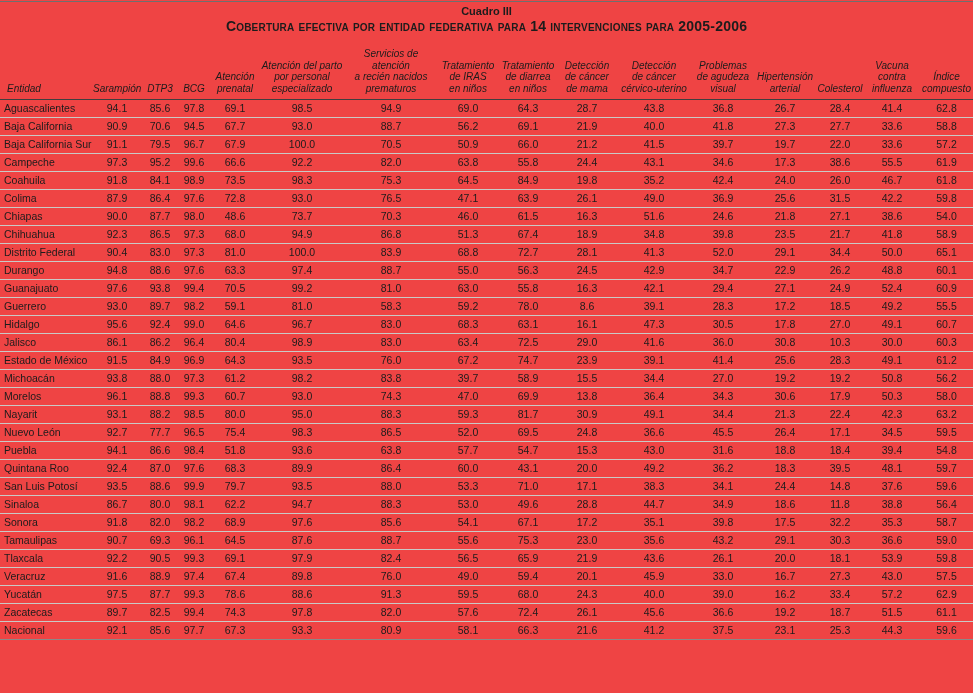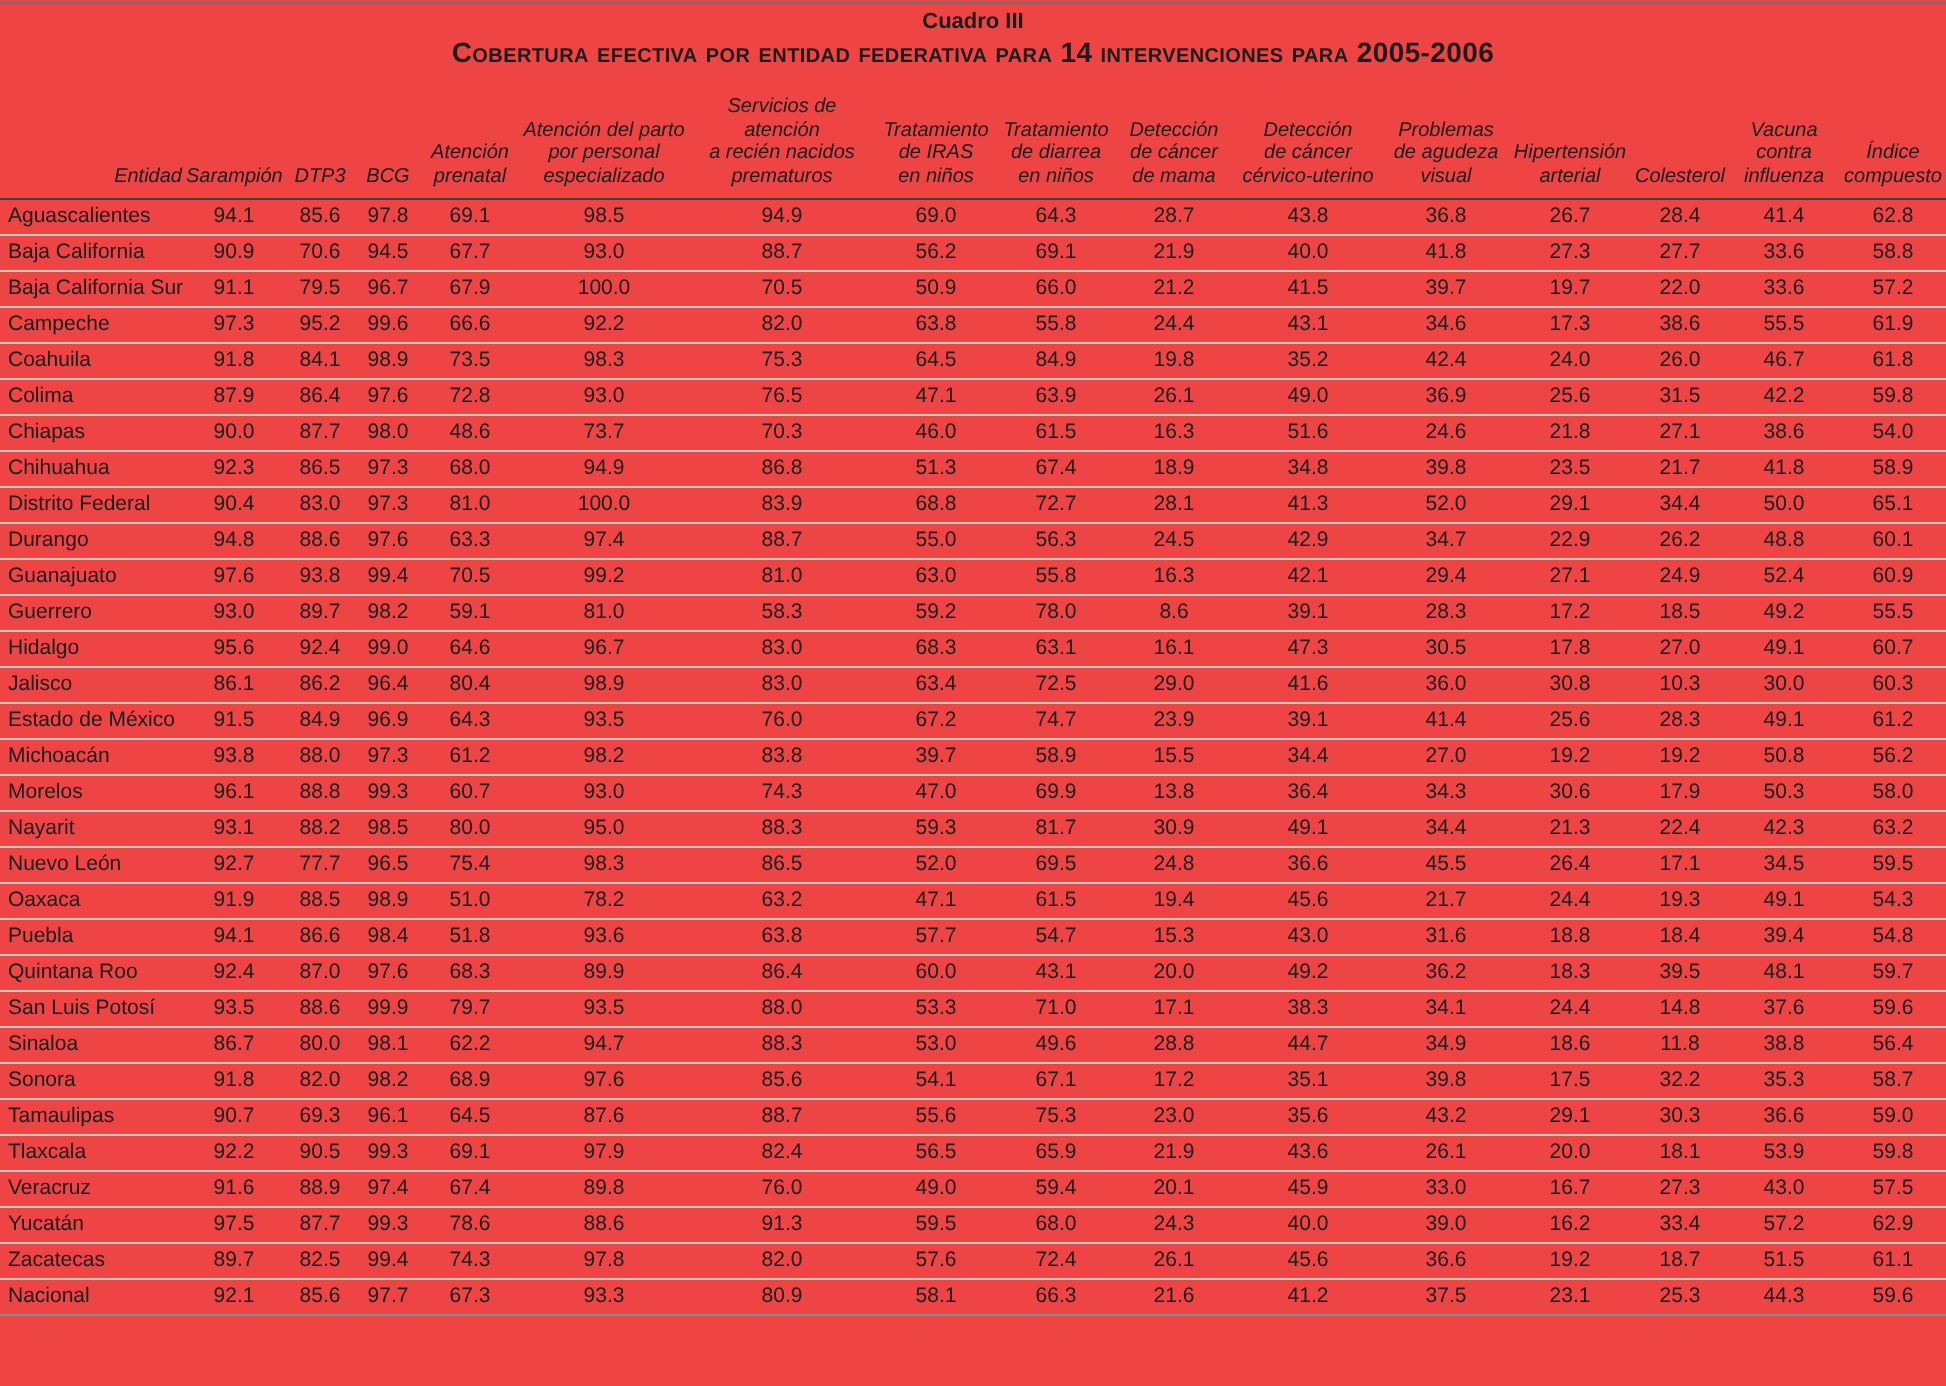--- a/index.html
+++ b/index.html
@@ -49,21 +49,21 @@
     font-weight: 400;
     font-size: 10px;
     line-height: 11.5px;
     vertical-align: bottom;
     text-align: center;
     white-space: pre-line;
     padding: 12px 1px 5px 1px;
     border-bottom: 1px solid #3f3f3f;
   }
   table.coverage thead th:first-child {
-    text-align: right;
+    text-align: left;
     padding-left: 7px;
   }
   table.coverage tbody td {
     font-size: 10.5px;
     line-height: 13px;
     padding: 2px 1px;
     text-align: center;
     white-space: nowrap;
     overflow: hidden;
     border-bottom: 1px solid #c9c9c6;
@@ -484,38 +484,20 @@
           <td>69.5</td>
           <td>24.8</td>
           <td>36.6</td>
           <td>45.5</td>
           <td>26.4</td>
           <td>17.1</td>
           <td>34.5</td>
           <td>59.5</td>
         </tr>
         <tr>
-          <td>Oaxaca</td>
-          <td>91.9</td>
-          <td>88.5</td>
-          <td>98.9</td>
-          <td>51.0</td>
-          <td>78.2</td>
-          <td>63.2</td>
-          <td>47.1</td>
-          <td>61.5</td>
-          <td>19.4</td>
-          <td>45.6</td>
-          <td>21.7</td>
-          <td>24.4</td>
-          <td>19.3</td>
-          <td>49.1</td>
-          <td>54.3</td>
-        </tr>
-        <tr>
           <td>Puebla</td>
           <td>94.1</td>
           <td>86.6</td>
           <td>98.4</td>
           <td>51.8</td>
           <td>93.6</td>
           <td>63.8</td>
           <td>57.7</td>
           <td>54.7</td>
           <td>15.3</td>

